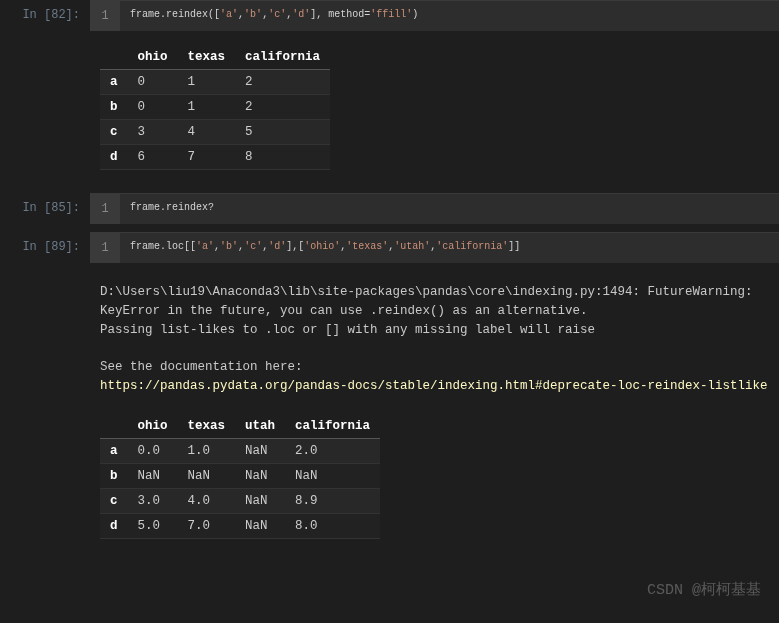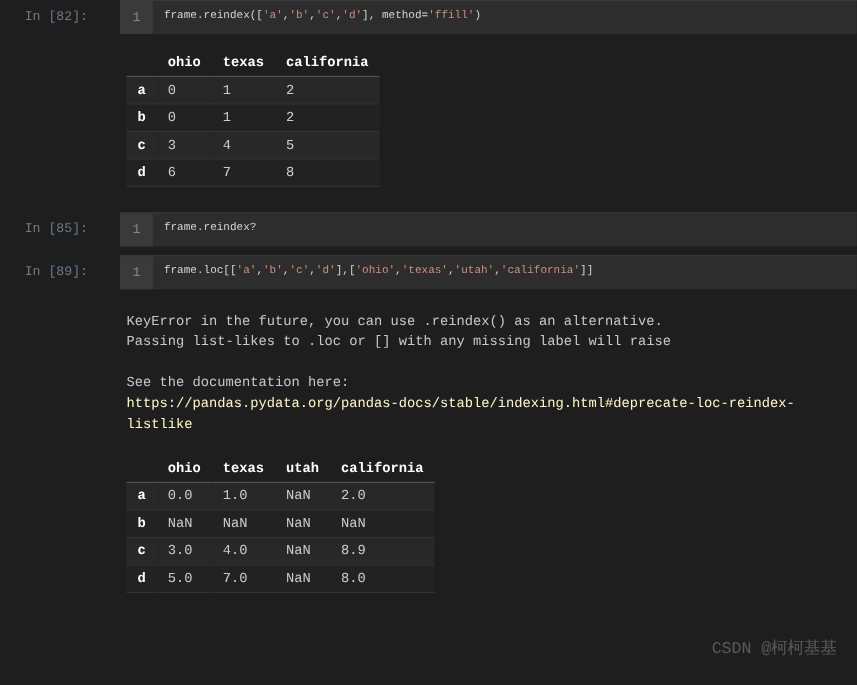--- a/index.html
+++ b/index.html
@@ -1,22 +1,22 @@
 <!DOCTYPE html>
 <html><head>
 <meta charset="utf-8">
 <style>
 * { margin: 0; padding: 0; box-sizing: border-box; }
 body { background: #1e1e1e; font-family: Consolas, 'Courier New', monospace; font-size: 13px; color: #d4d4d4; width: 779px; }
-.cell { display: flex; gap: 19px; }
+.cell { display: flex; }
 .prompt { width: 90px; min-width: 90px; text-align: right; padding: 8px 10px 0 0; color: #6b7a8a; font-size: 12px; }
 .input-area { flex: 1; background: #2d2d2d; display: flex; border-top: 1px solid #3a3a3a; }
 .gutter { width: 30px; background: #3a3a3a; text-align: center; padding: 8px 0; color: #888; font-size: 12px; }
 .code { padding: 8px 10px; font-size: 10px; white-space: pre; }
-.output { padding: 10px 0 15px 100px; margin-left: 15px; }
+.output { padding: 10px 0 15px 100px; }
 .tk-id { color: #d4d4d4; }
 .tk-punc { color: #d4d4d4; }
 .tk-str { color: #ce9178; }
 .tk-op { color: #d4d4d4; }
 .tk-help { color: #d4d4d4; }
 table { border-collapse: collapse; margin-top: 4px; }
 th, td { padding: 5px 10px; text-align: left; font-size: 12.5px; }
 thead th { color: #fff; font-weight: bold; border-bottom: 1px solid #555; }
 tbody th { color: #fff; font-weight: bold; }
 tbody td { color: #ccc; }
@@ -93,20 +93,21 @@
 
 <div class="cell">
   <div class="prompt">In [89]:</div>
   <div class="input-area">
     <div class="gutter">1</div>
     <div class="code"><span class="tk-id">frame</span><span class="tk-punc">.</span><span class="tk-id">loc</span><span class="tk-punc">[[</span><span class="tk-str">'a'</span><span class="tk-punc">,</span><span class="tk-str">'b'</span><span class="tk-punc">,</span><span class="tk-str">'c'</span><span class="tk-punc">,</span><span class="tk-str">'d'</span><span class="tk-punc">],[</span><span class="tk-str">'ohio'</span><span class="tk-punc">,</span><span class="tk-str">'texas'</span><span class="tk-punc">,</span><span class="tk-str">'utah'</span><span class="tk-punc">,</span><span class="tk-str">'california'</span><span class="tk-punc">]]</span></div>
   </div>
 </div>
 <div class="output">
   <div class="warn">
+      <div>D:\Users\liu19\Anaconda3\lib\site-packages\pandas\core\indexing.py:1494: FutureWarning:</div>
       <div>KeyError in the future, you can use .reindex() as an alternative.</div>
       <div>Passing list-likes to .loc or [] with any missing label will raise</div>
       <div>&nbsp;</div>
       <div>See the documentation here:</div>
       <div class="url">https://pandas.pydata.org/pandas-docs/stable/indexing.html#deprecate-loc-reindex-listlike</div>
     </div>
   <div>
       <table>
         <thead>
           <tr>

